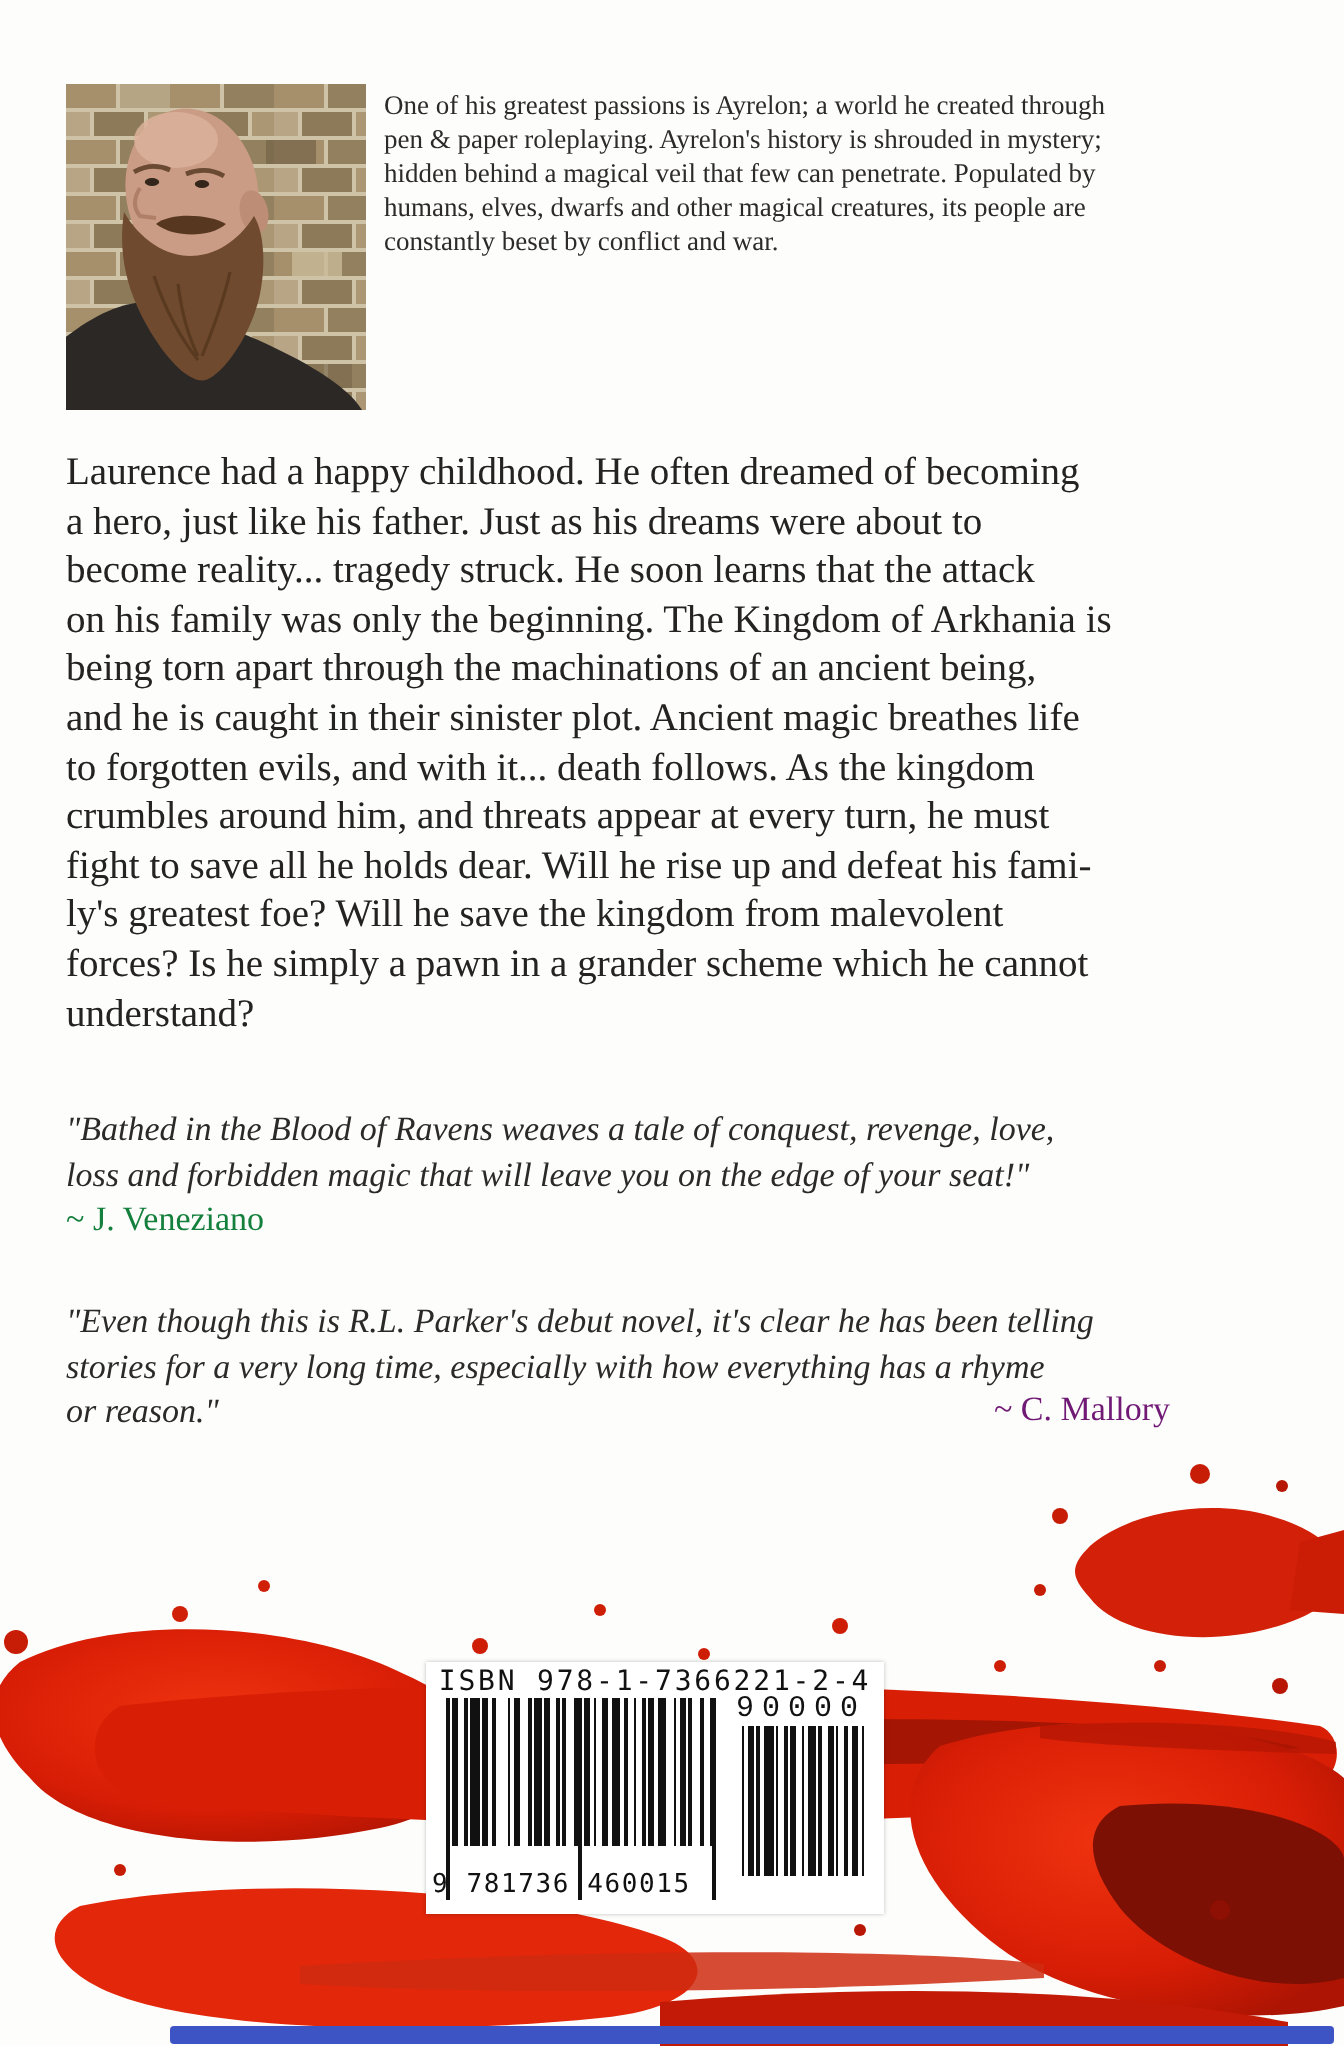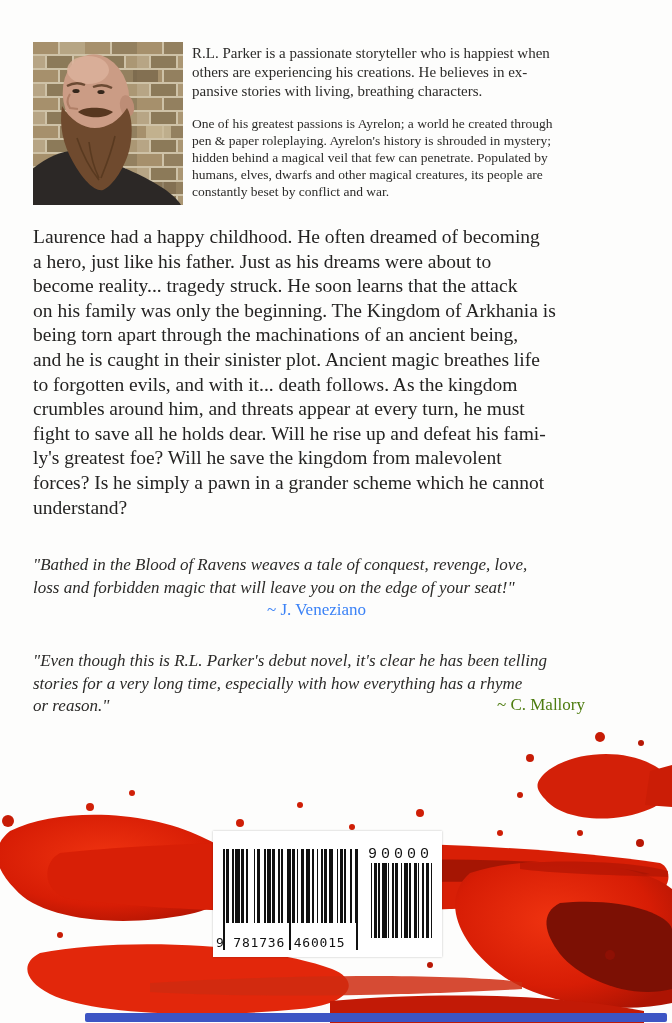--- a/index.html
+++ b/index.html
@@ -17,23 +17,23 @@
   .bio2{font-size:13.5px; line-height:17px;}
   
   .synopsis{
     position:absolute; left:33px; top:225px; margin:0;
     font-size:19.5px; line-height:24.6px; white-space:pre; color:#242322;
   }
   
   .quote{position:absolute; left:33px; width:612px; margin:0;}
   .quote .qtext{margin:0; font-style:italic; font-size:17px; line-height:22.6px; white-space:pre; color:#2b2a28;}
   .q1{top:554px;}
-  .q1 .attr{text-align:center; padding-right:45px; font-size:17px; line-height:22.6px; color:#3b82f6;}
+  .q1 .attr{text-align:left; padding-right:45px; font-size:17px; line-height:22.6px; color:#15803d;}
   .q2{top:650px;}
-  .q2 .attr{position:absolute; right:60px; bottom:1px; font-size:17px; line-height:22.6px; color:#4d7c0f;margin-left:24px;}
+  .q2 .attr{position:absolute; right:60px; bottom:1px; font-size:17px; line-height:22.6px; color:#701a75;margin-left:24px;}
   
   .blood{position:absolute; left:0; bottom:0; width:672px; height:310px; display:block;}
   
   .barcode-box{
     position:absolute; left:213px; top:831px; width:229px; height:126px;
     background:#fff; box-shadow:0 0 2px rgba(0,0,0,.25);
     font-family:"DejaVu Sans Mono","Liberation Mono",monospace; color:#111;
   }
   .isbn{position:absolute; top:2px; left:0; right:0; text-align:center; font-size:14px; letter-spacing:1.4px; white-space:nowrap;}
   .price{position:absolute; top:15px; right:9px; font-size:15px; letter-spacing:4px;font-family:Liberation Mono, monospace;}
@@ -81,23 +81,20 @@
       <path d="M60,45 Q70,41 79,46" stroke="#6b4a33" stroke-width="2.4" fill="none"></path>
       <ellipse cx="43" cy="49" rx="3.6" ry="2" fill="#35261b"></ellipse>
       <ellipse cx="68" cy="50" rx="3.6" ry="2" fill="#35261b"></ellipse>
       <path d="M37,52 Q32,60 37,66 L45,67" stroke="#b07f67" stroke-width="2" fill="none"></path>
 
       <path d="M29,64 C26,84 30,102 40,120 C50,138 62,150 70,148 C80,144 93,124 97,105 C100,90 99,74 94,66 C86,79 74,86 62,86 C50,86 37,78 29,64 Z" fill="#6f4a2e"></path>
       <path d="M45,70 C54,77 72,77 80,70 C72,65 52,64 45,70 Z" fill="#573720"></path>
       <path d="M44,96 C50,114 58,128 66,138 M82,94 C78,112 72,126 68,136 M56,100 C58,116 62,128 66,136" stroke="#54361d" stroke-width="1.6" fill="none" opacity=".8"></path>
     </svg>
     <div class="bio">
-      <p class="bio1">R.L. Parker is a passionate storyteller who is happiest when
-others are experiencing his creations. He believes in ex-
-pansive stories with living, breathing characters.</p>
       <p class="bio2">One of his greatest passions is Ayrelon; a world he created through
 pen &amp; paper roleplaying. Ayrelon's history is shrouded in mystery;
 hidden behind a magical veil that few can penetrate. Populated by
 humans, elves, dwarfs and other magical creatures, its people are
 constantly beset by conflict and war.</p>
     </div>
   </div>
 
   <p class="synopsis">Laurence had a happy childhood. He often dreamed of becoming
 a hero, just like his father. Just as his dreams were about to
@@ -166,20 +163,21 @@
       <circle cx="380" cy="230" r="4" fill="#b81705"></circle>
     <circle cx="430" cy="252" r="3" fill="#b81705"></circle>
       <circle cx="230" cy="240" r="4" fill="#c71c06"></circle>
     <circle cx="60" cy="222" r="3" fill="#c71c06"></circle>
       <circle cx="640" cy="130" r="4" fill="#b81705"></circle>
     <circle cx="610" cy="242" r="5" fill="#8e1004"></circle>
       <circle cx="580" cy="120" r="3" fill="#c71c06"></circle>
   </svg>
 
   <div class="barcode-box">
+    <div class="isbn">ISBN 978-1-7366221-2-4</div>
     <div class="price">90000</div>
     <div class="bars-main" id="barsMain">
         <span style="left: 0px; width: 1.53409px;"></span>
         <span style="left: 3.06818px; width: 3.06818px;"></span>
         <span style="left: 9.20455px; width: 1.53409px;"></span>
         <span style="left: 12.2727px; width: 4.60227px;"></span>
         <span style="left: 18.4091px; width: 3.06818px;"></span>
         <span style="left: 23.0114px; width: 1.53409px;"></span>
         <span style="left: 30.6818px; width: 1.53409px;"></span>
         <span style="left: 33.75px; width: 3.06818px;"></span>

